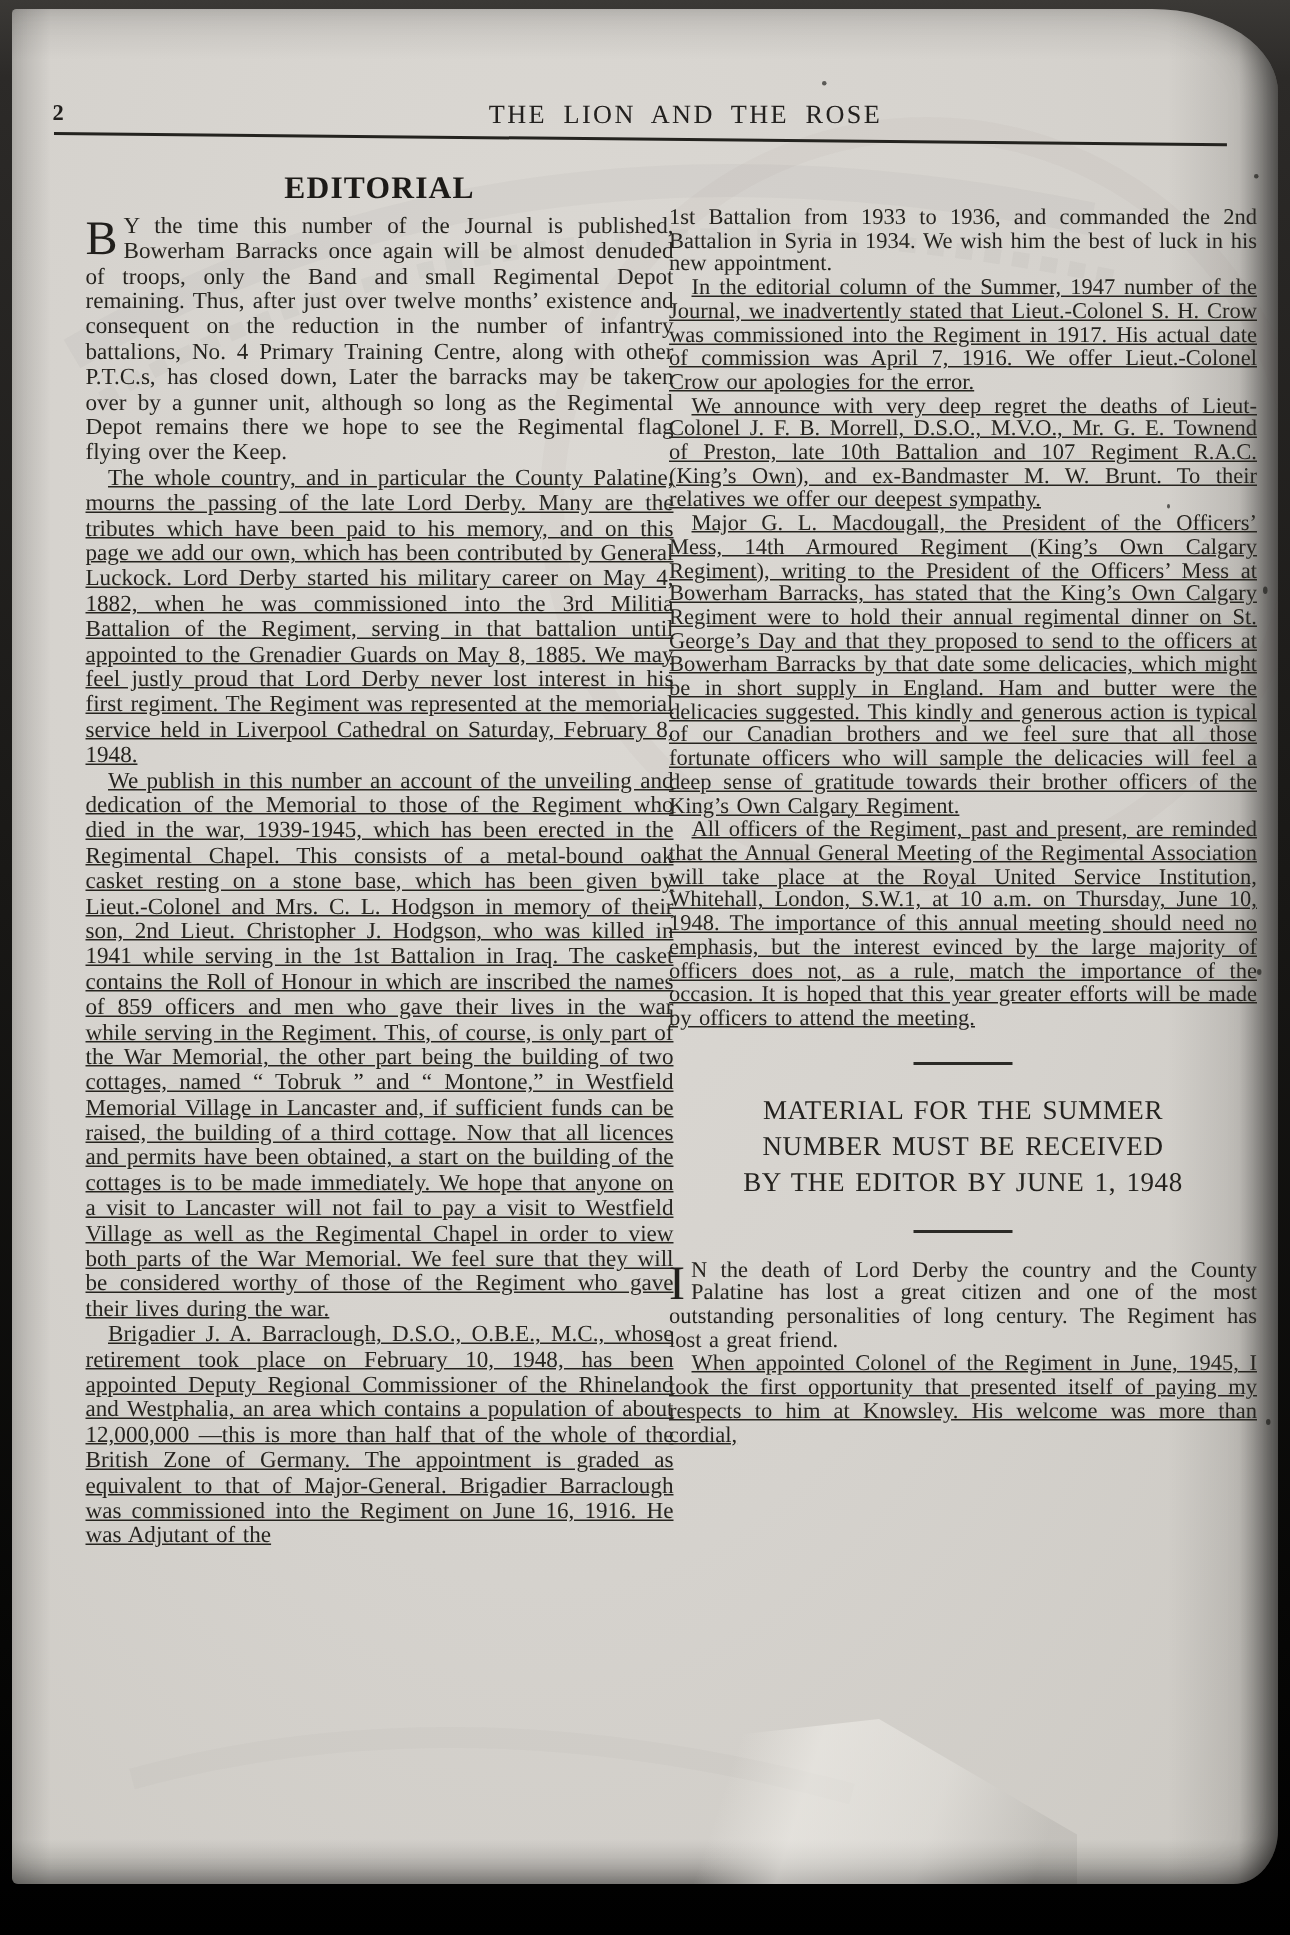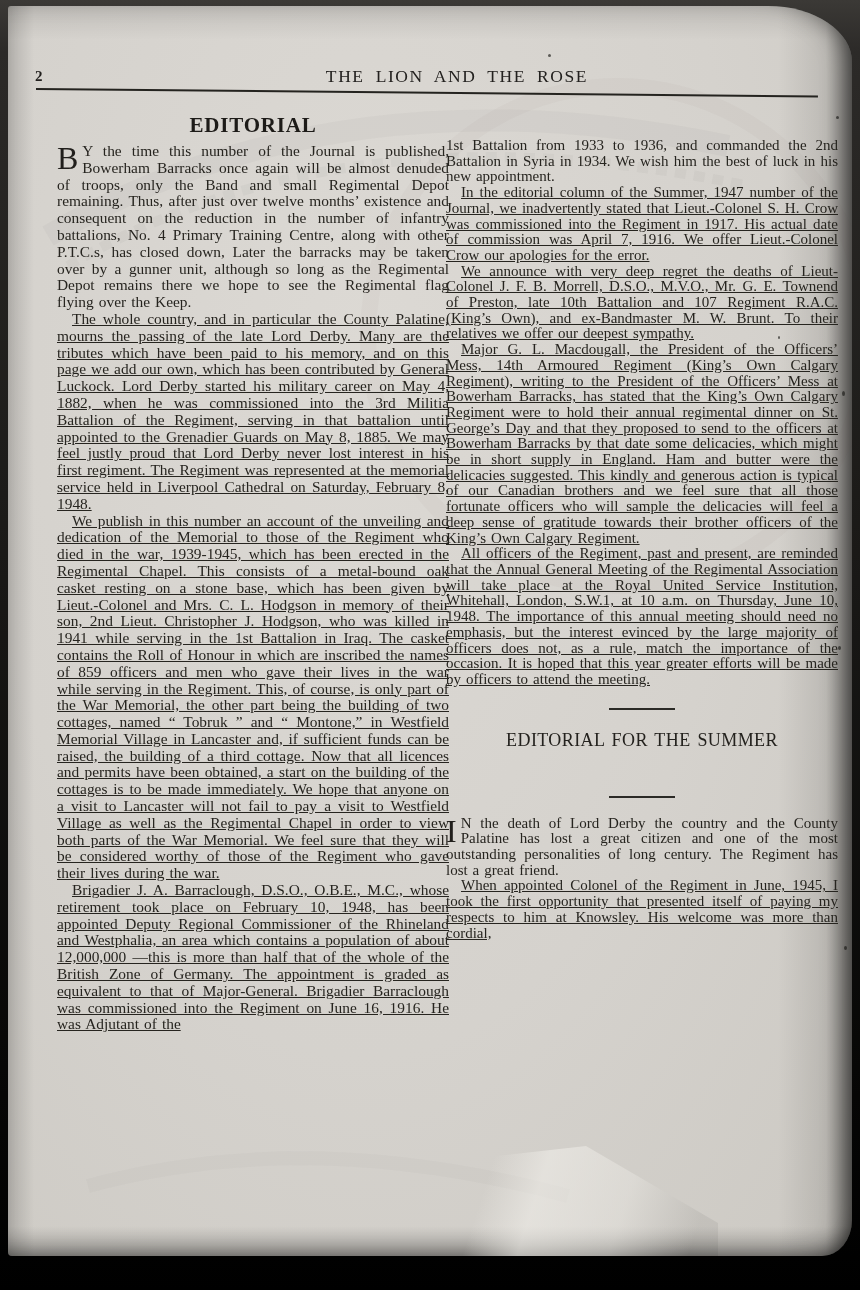--- a/index.html
+++ b/index.html
@@ -96,22 +96,23 @@
   <div class="col col-right">
     <p>1st Battalion from 1933 to 1936, and commanded the 2nd Battalion in Syria in 1934.  We wish him the best of luck in his new appointment.</p>
     <p class="indent">In the editorial column of the Summer, 1947 number of the Journal, we inadvertently stated that Lieut.-Colonel S. H. Crow was commissioned into the Regiment in 1917.  His actual date of commission was April 7, 1916.  We offer Lieut.-Colonel Crow our apologies for the error.</p>
     <p class="indent">We announce with very deep regret the deaths of Lieut-Colonel J. F. B. Morrell, D.S.O., M.V.O., Mr. G. E. Townend of Preston, late 10th Battalion and 107 Regiment R.A.C. (King’s Own), and ex-Bandmaster M. W. Brunt.  To their relatives we offer our deepest sympathy.</p>
     <p class="indent">Major G. L. Macdougall, the President of the Officers’ Mess, 14th Armoured Regiment (King’s Own Calgary Regiment), writing to the President of the Officers’ Mess at Bowerham Barracks, has stated that the King’s Own Calgary Regiment were to hold their annual regimental dinner on St. George’s Day and that they proposed to send to the officers at Bowerham Barracks by that date some delicacies, which might be in short supply in England.  Ham and butter were the delicacies suggested.  This kindly and generous action is typical of our Canadian brothers and we feel sure that all those fortunate officers who will sample the delicacies will feel a deep sense of gratitude towards their brother officers of the King’s Own Calgary Regiment.</p>
     <p class="indent">All officers of the Regiment, past and present, are reminded that the Annual General Meeting of the Regimental Association will take place at the Royal United Service Institution, Whitehall, London, S.W.1, at 10 a.m. on Thursday, June 10, 1948.  The importance of this annual meeting should need no emphasis, but the interest evinced by the large majority of officers does not, as a rule, match the importance of the occasion.  It is hoped that this year greater efforts will be made by officers to attend the meeting.</p>
 
     <div class="divider"></div>
 
     <p class="notice">
-      <span>EDITORIAL FOR THE SUMMER</span><br>
-      <br>
+      <span>MATERIAL FOR THE SUMMER</span><br>
+      <span>NUMBER MUST BE RECEIVED</span><br>
+      <span>BY THE EDITOR BY JUNE 1, 1948</span>
     </p>
 
     <div class="divider"></div>
 
     <p><span class="dropcap">I</span><span>N the death of Lord Derby the country and the County Palatine has lost a great citizen and one of the most outstanding personalities of long century.  The Regiment has lost a great friend.</span></p>
     <p class="indent">When appointed Colonel of the Regiment in June, 1945, I took the first opportunity that presented itself of paying my respects to him at Knowsley.  His welcome was more than cordial,</p>
   </div>
 
 </div>
 

